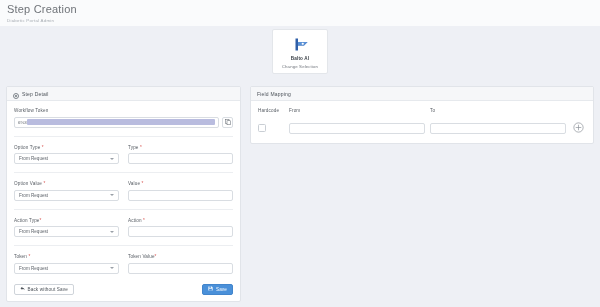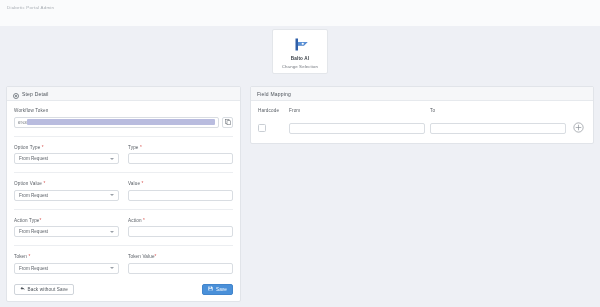--- a/index.html
+++ b/index.html
@@ -164,20 +164,21 @@
     height: 11px; border: 1px solid #d9dde2; border-radius: 2px; background: #fff;
   }
   .plus-circle { cursor: pointer; display: block; }
 </style>
 </head>
 <body>
 
 <div class="page">
 
   <div class="page-header">
+    <div class="page-title">Step Creation</div>
     <div class="page-subtitle">Diabetic Portal Admin</div>
   </div>
 
   <div class="selection-row">
     <div class="selection-card">
       <div class="sel-logo">
         <svg width="17" height="15" viewBox="0 0 34 30" aria-hidden="true">
           <path d="M7 3 L7 27 L12 27 L12 17 L24 17 L31 10 L12 10 L12 3 Z" fill="#2f5fa8"></path>
           <path d="M12 10 L31 10 L24 17 L12 17 Z" fill="#5a91d6"></path>
           <circle cx="21.5" cy="13.5" r="2.2" fill="#ffffff"></circle>

